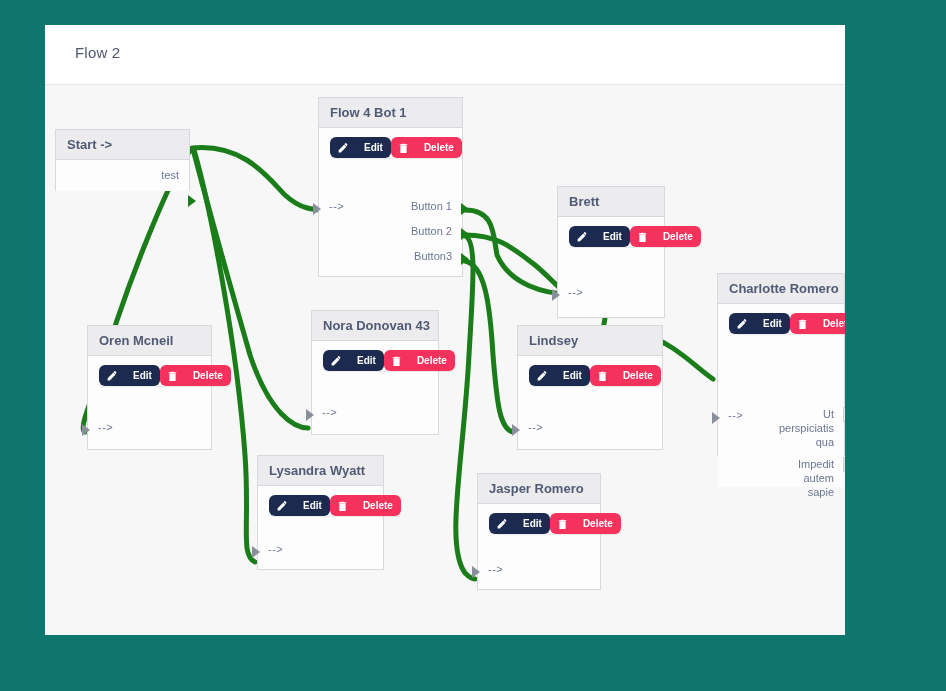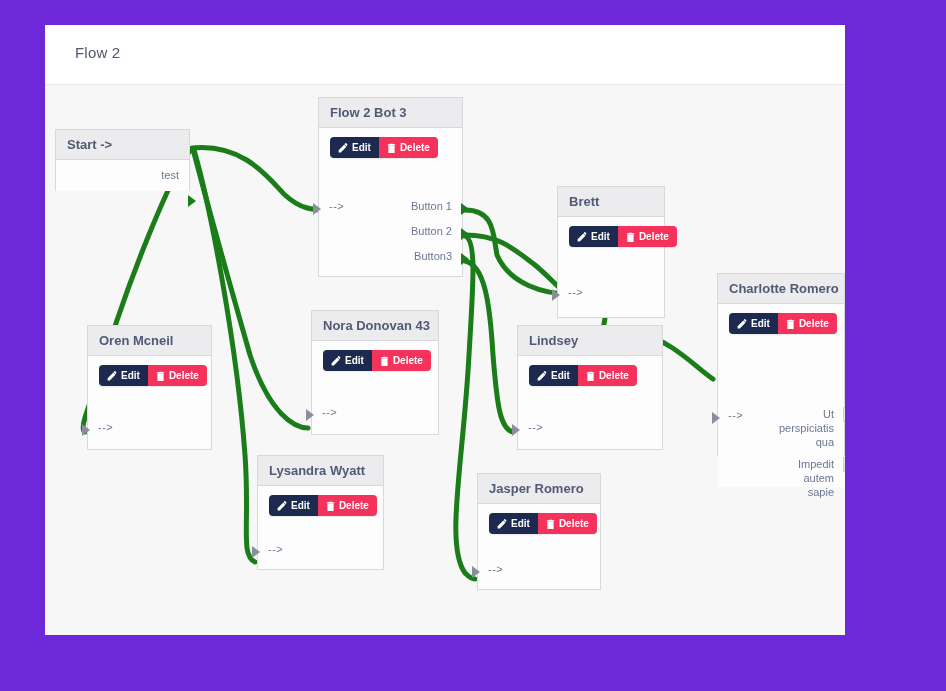--- a/index.html
+++ b/index.html
@@ -8,21 +8,21 @@
     margin: 0; padding: 0;
     width: 946px; height: 691px;
     background: #ffffff;
     font-family: "Liberation Sans", sans-serif;
     overflow: hidden;
   }
   #app {
     position: relative;
     width: 946px;
     height: 691px;
-    background: #6d28d9;
+    background: #0f766e;
   }
 
   
   #flow-header {
     position: absolute;
     left: 45px; top: 25px;
     width: 800px; height: 60px;
     background: #ffffff;
     border-bottom: 1px solid #e8e8ea;
   }
@@ -78,29 +78,30 @@
     position: absolute;
     left: 11px; top: 9px;
     display: flex;
     border-radius: 4px;
     overflow: hidden;
     box-shadow: 0 1px 1px rgba(0,0,0,.08);
   }
   .btn {
     display: flex;
     align-items: center;
-    gap: 4px;
+    gap: 16px;
     font-size: 10px;
     font-weight: bold;
     padding: 4px 8px;
     color: #ffffff;
     white-space: nowrap;
     cursor: pointer;
     line-height: 1;
     height: 21px;
+    border-radius: 6px;
   }
   .btn-edit   { background: #1b2a4e; }
   .btn-delete { background: #f5325b; }
   .btn svg { display: block; }
 
   
   .port-in {
     position: absolute;
     left: -6px;
     width: 0; height: 0;
@@ -190,21 +191,21 @@
 
     <div class="node" style="left:10px; top:22px; width:135px; height:62px;margin-top:22px;">
       <div class="node-header">Start -&gt;</div>
       <div class="node-body" style="height:31px;">
         <div class="out-label" style="top:9px;">test</div>
         <div class="port-out" style="top:35px;"></div>
       </div>
     </div>
 
     <div class="node" style="left:273px; top:12px; width:145px; height:180px;">
-      <div class="node-header">Flow 2 Bot 3</div>
+      <div class="node-header">Flow 4 Bot 1</div>
       <div class="node-body" style="height:148px;">
         <div class="btn-group">
           <div class="btn btn-edit">
             <span>
               <svg width="10" height="10" viewBox="0 0 16 16">
                   <path fill="#fff" d="M1 11.5V15h3.5l9-9L10 2.5l-9 9zM14.8 3.2a1 1 0 000-1.4l-1.6-1.6a1 1 0 00-1.4 0l-1.3 1.3L13.5 5l1.3-1.8z"></path>
                 </svg>
             </span>
             <span>Edit</span>
           </div>

